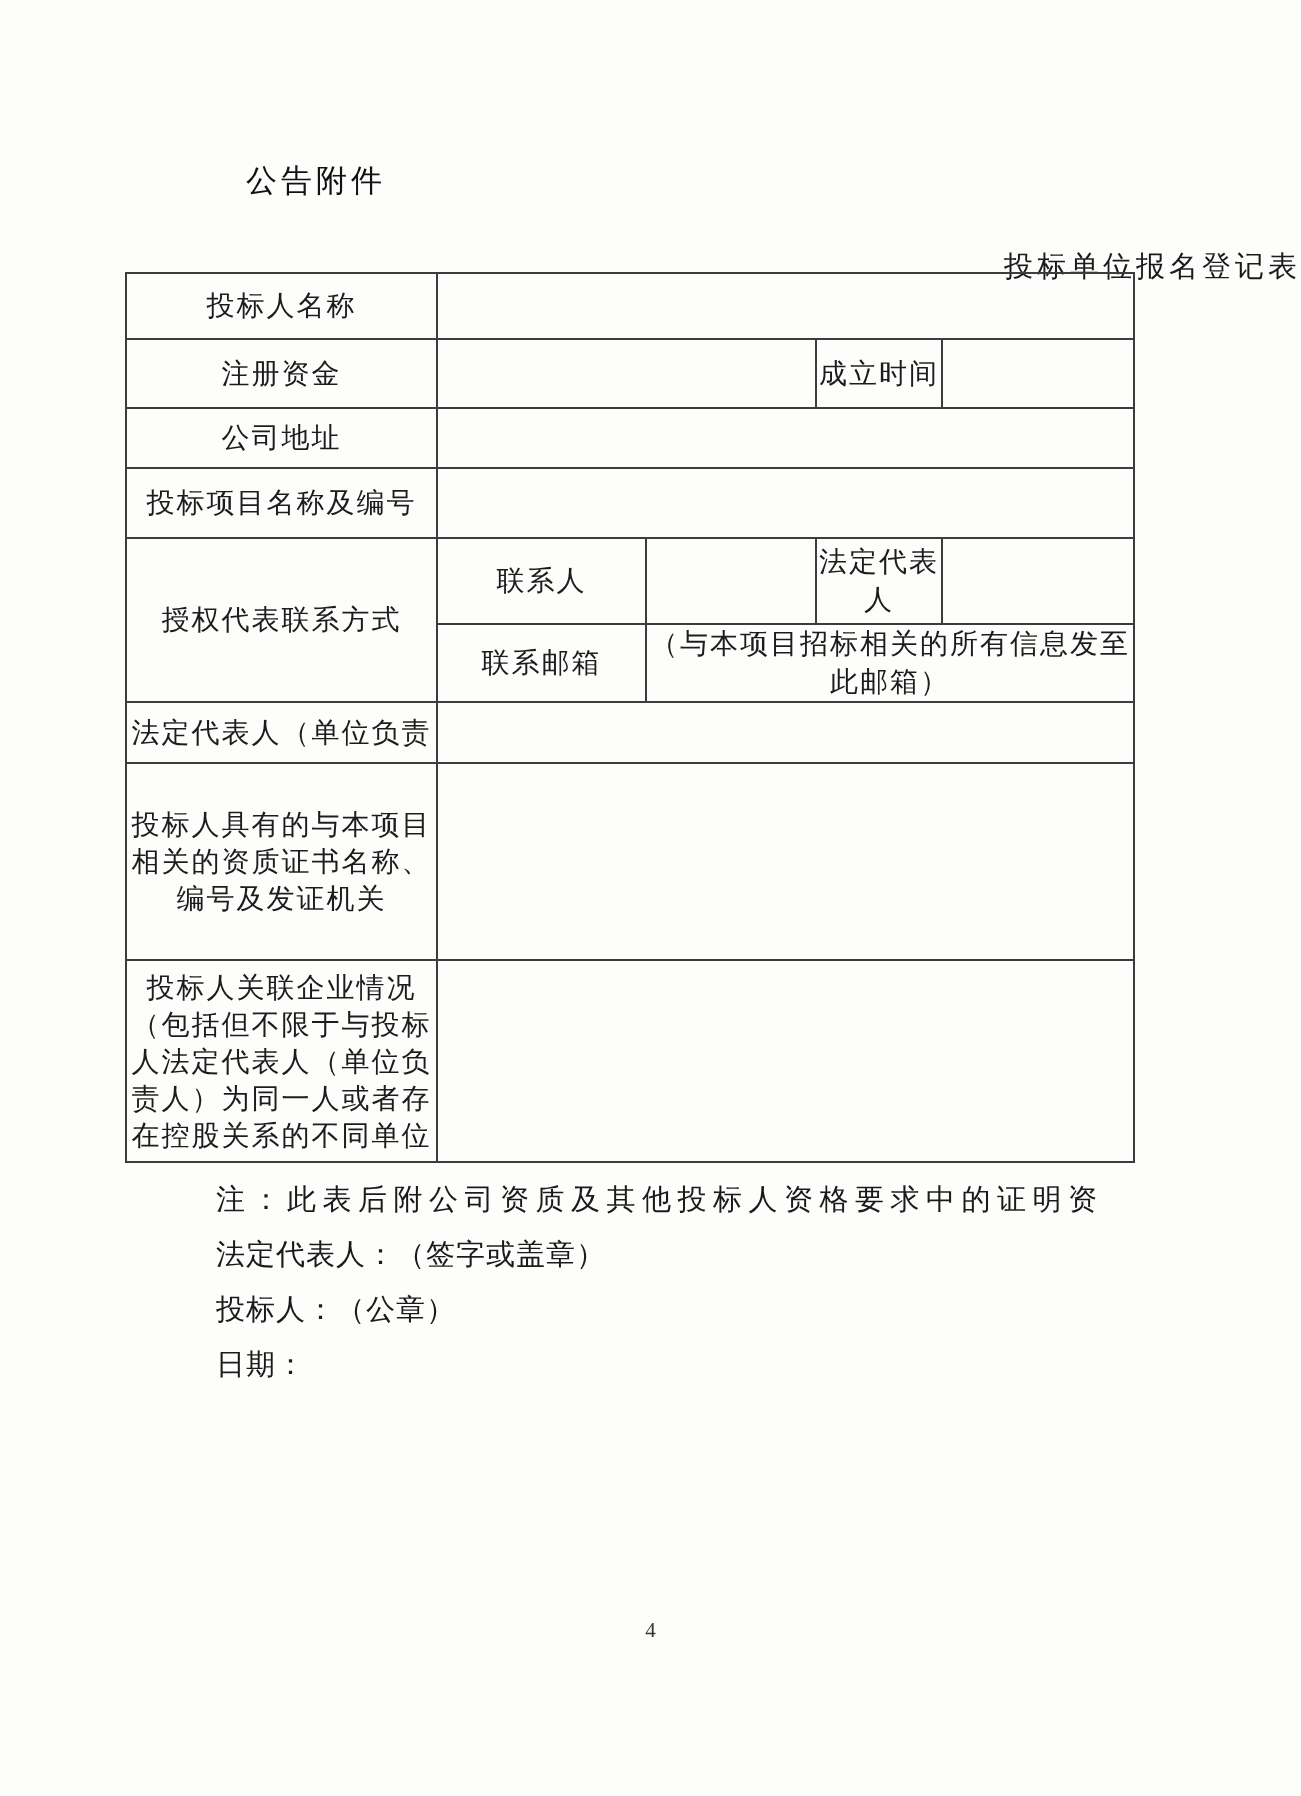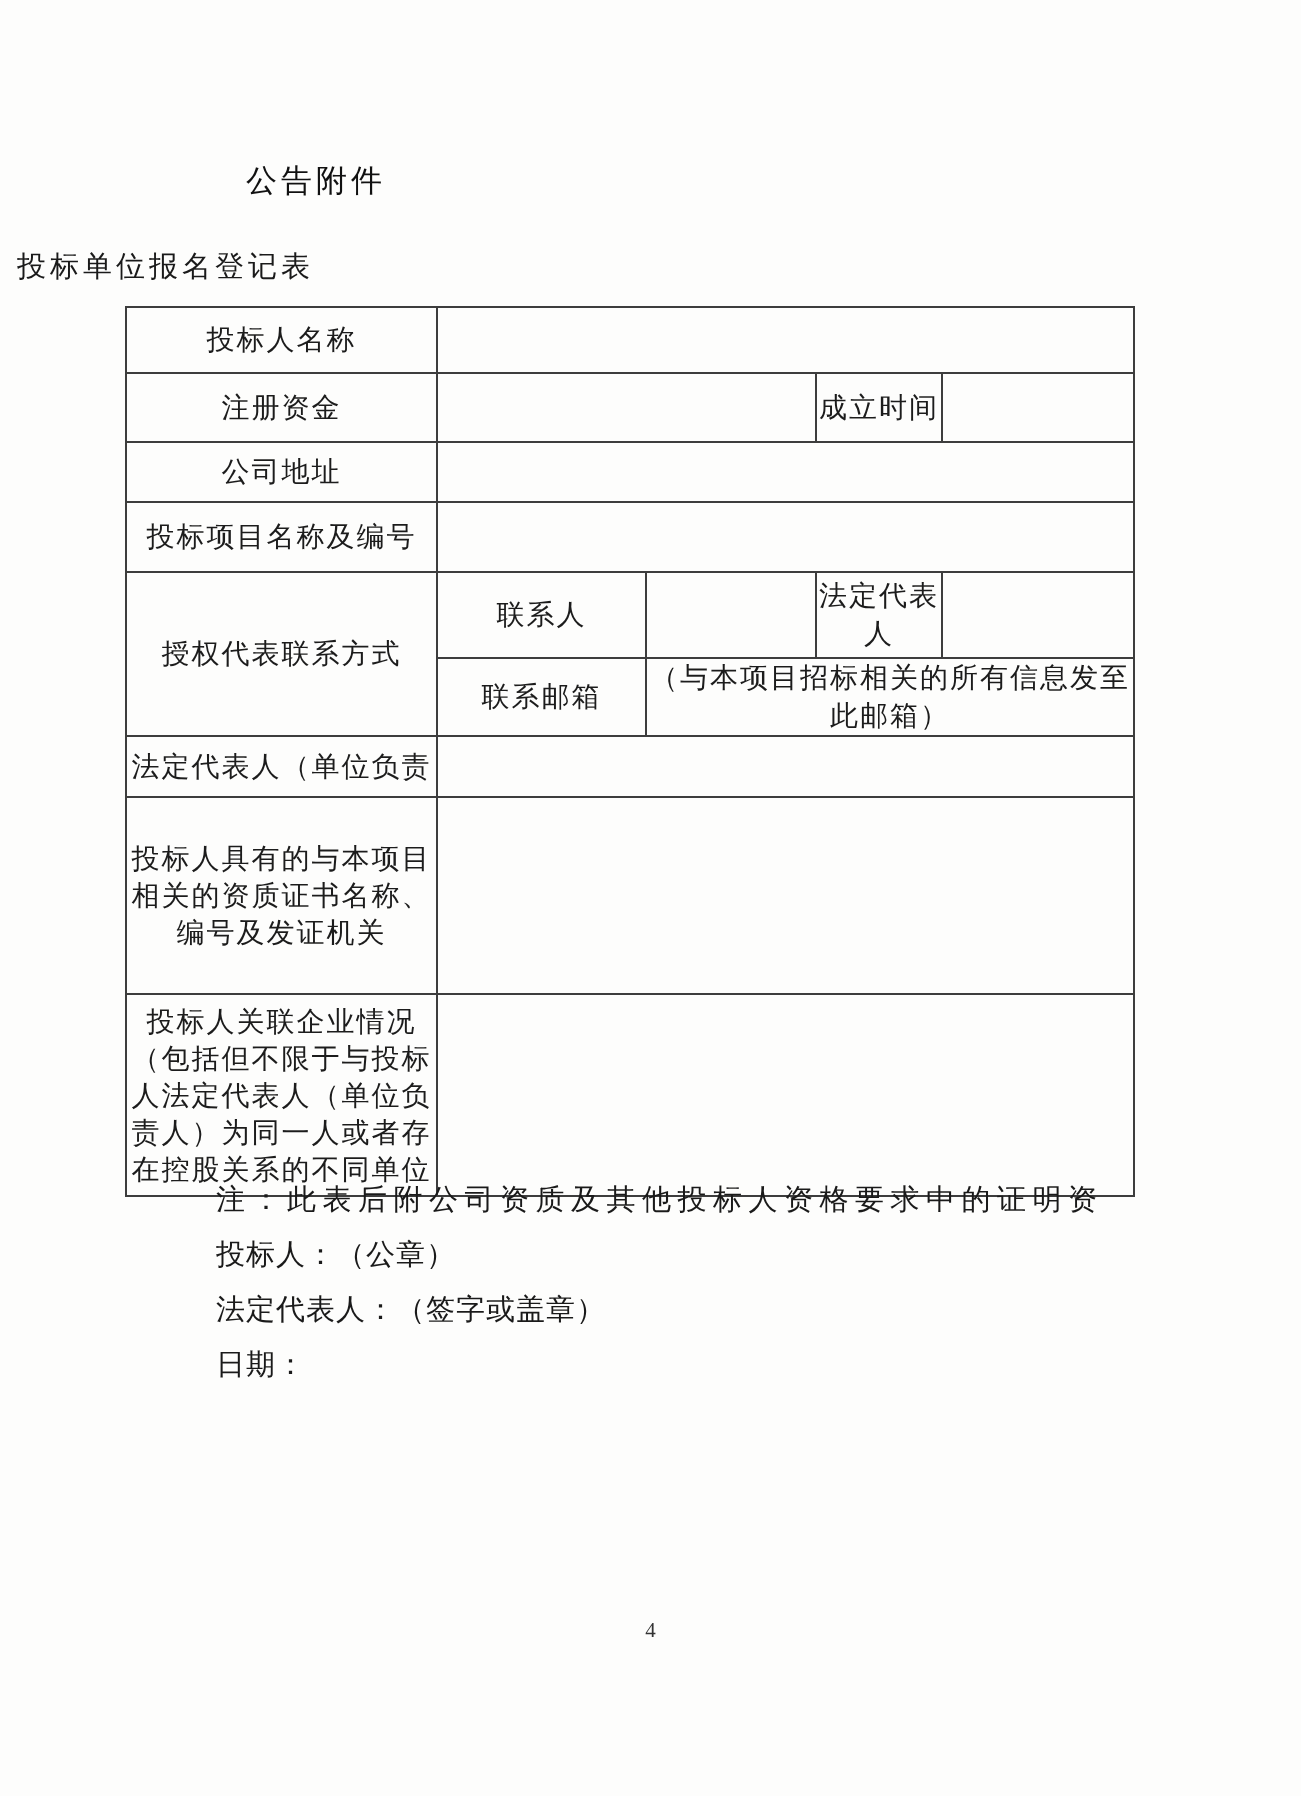--- a/index.html
+++ b/index.html
@@ -21,29 +21,29 @@
     font-size: 31px;
     font-weight: normal;
     letter-spacing: 4px;
     color: #111;
   }
   .form-title {
     position: absolute;
     left: 17px;
     right: 0;
     top: 247px;
-    text-align: left;
+    text-align: right;
     font-size: 29px;
     letter-spacing: 4px;
     color: #1a1a1a;
   }
   table.form-table {
     position: absolute;
     left: 125px;
-    top: 306px;
+    top: 272px;
     width: 1008px;
     border-collapse: collapse;
     table-layout: fixed;
   }
   table.form-table td {
     border: 2px solid #3d3d3d;
     vertical-align: middle;
     text-align: center;
     font-size: 28px;
     letter-spacing: 2px;
@@ -167,20 +167,20 @@
 人法定代表人（单位负
 责人）为同一人或者存
 在控股关系的不同单位</td>
         <td colspan="4"></td>
       </tr>
     </tbody>
   </table>
 
   <div class="notes">
     <div class="note-line spaced">注：此表后附公司资质及其他投标人资格要求中的证明资</div>
+    <div class="note-line">法定代表人：（签字或盖章）</div>
     <div class="note-line">投标人：（公章）</div>
-    <div class="note-line">法定代表人：（签字或盖章）</div>
     <div class="note-line">日期：</div>
   </div>
 
   <div class="page-number">4</div>
 
 </div>
 
 </body></html>

